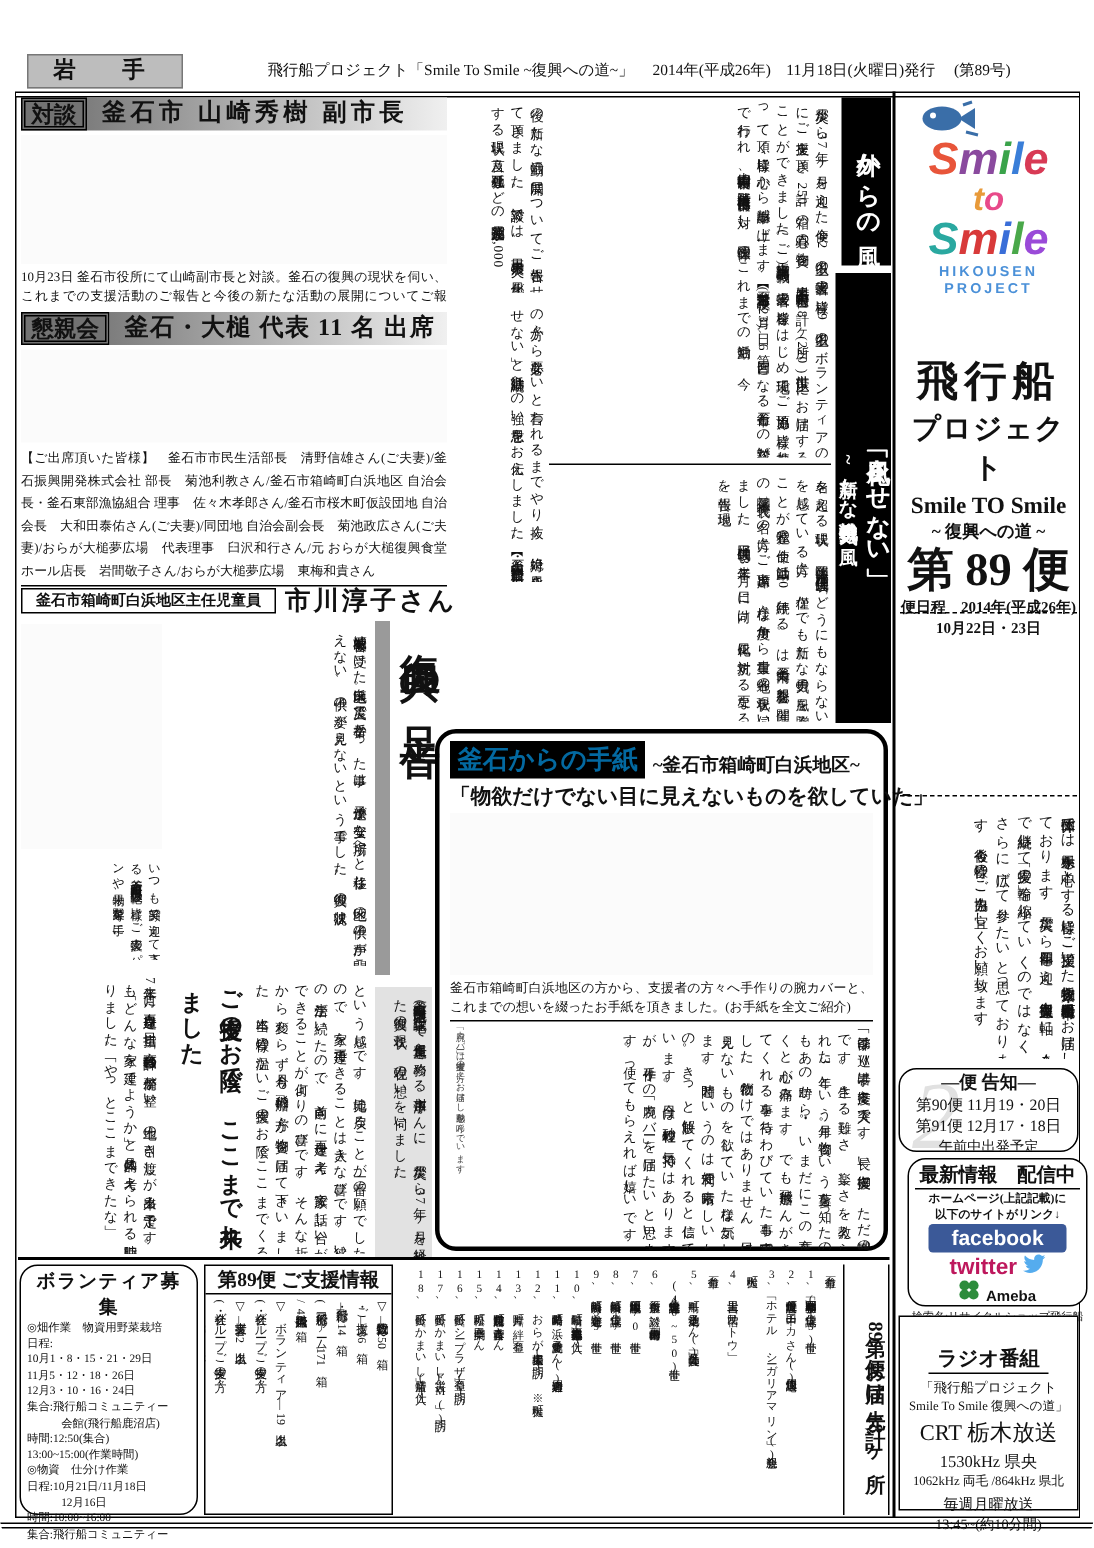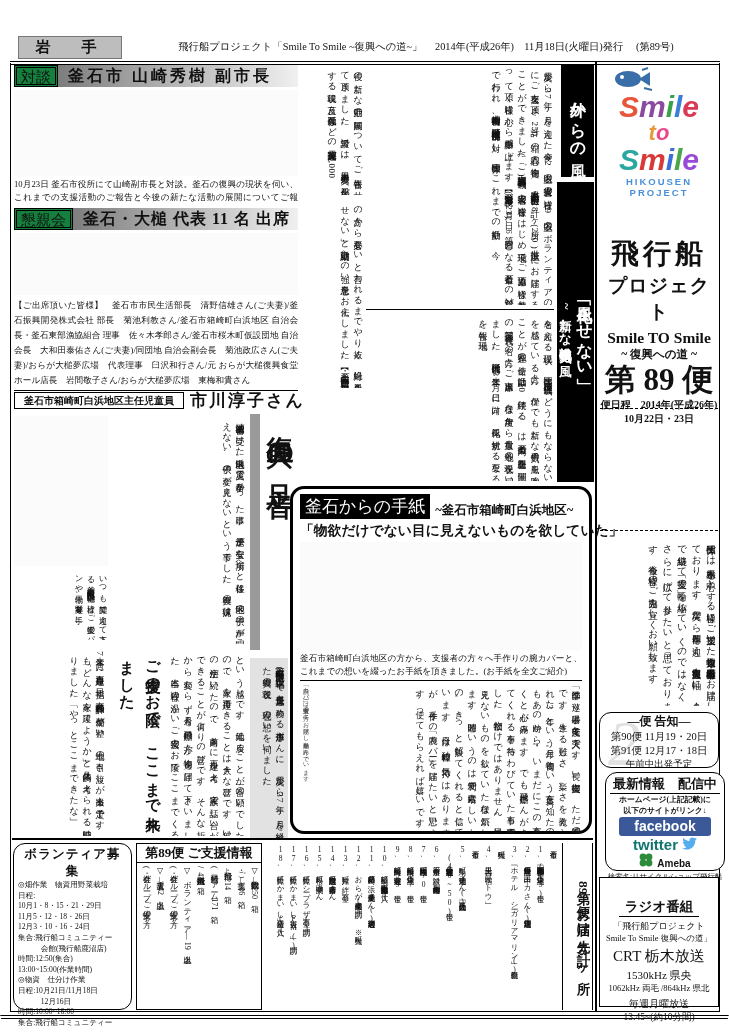--- a/index.html
+++ b/index.html
@@ -1,21 +1,21 @@
 <!DOCTYPE html>
 <html lang="ja"><head>
 <meta charset="utf-8">
 <style>
   html,body{margin:0;padding:0;background:#fff;}
   #page{position:relative;width:729px;height:1032px;background:#fff;overflow:hidden;
         font-family:"Liberation Serif","DejaVu Serif",serif;color:#111;border-radius:20px;}
   .abs{position:absolute;}
   .v{writing-mode:vertical-rl;text-orientation:mixed;}
   .body-v{font-size:9px;line-height:13px;letter-spacing:.5px;overflow:hidden;text-align:justify;}
-  .tagbox{border:3px double #000;font-weight:normal;background:#15803d;padding:0 4px;font-size:15px;line-height:19px;}
+  .tagbox{border:3px double #000;font-weight:bold;background:#737373;padding:0 4px;font-size:15px;line-height:19px;}
   .gradbar{background:linear-gradient(to right,#7d7d7d,#f0f0f0);font-weight:bold;letter-spacing:3px;
            font-size:16px;line-height:22px;padding-left:10px;white-space:nowrap;}
   .photo{background:#fbfbfb;}
   .rule{background:#000;}
   .blackbanner{background:#000;color:#fff;font-weight:bold;display:flex;align-items:center;justify-content:center;}
   .roundbox{border:1.5px solid #000;border-radius:12px;background:#fff;box-sizing:border-box;}
   .sq-box{border:1.5px solid #000;background:#fff;box-sizing:border-box;}
   .ctr{text-align:center;}
   .sans{font-family:"Liberation Sans","DejaVu Sans",sans-serif;}
   .dashed{border-top:1.5px dashed #000;height:0;}
@@ -80,21 +80,21 @@
   <div class="abs v body-v" style="left:112px;top:416px;width:134px;height:228px;">壊滅的被害を受けた白浜地区。震災で一番辛かった事は、子供達が安全な場所へと移住し、地区の子供の声が聞こえない、子供の姿が見えないという事でした。復興の状況は、</div>
   <div class="abs v body-v" style="left:14px;top:650px;width:92px;height:186px;">来年7月に自立再建を目指す「高台移転計画」の整備が整い、土地の引き渡しが出来る予定です。私達も「どんな家を建てようか」と具体的に考えられる時期に入りました。「やっとここまできたな」</div>
   <div class="abs v" style="left:110px;top:650px;width:56px;height:186px;font-weight:bold;font-size:15px;line-height:26px;">
     <span>ご支援のお陰で、</span>
     <span>ここまで来れました</span>
   </div>
   <div class="abs v body-v" style="left:170px;top:650px;width:76px;height:186px;">という感じです。地元に戻ることが一番の願いでしたので、家を再建できることは大きな喜びです。狭い仮設の生活が続いたので、前向きに再建を考え、家族で話し合いができることが何よりの喜びです。そんな折、震災当初から変わらず今月も飛行船の方々が物資を届けて下さいました。本当に皆様の温かいご支援のお陰でここまでくる事が出来たと胸が熱くなりました。本当にありがとうございます。</div>
 
   <div class="abs" style="left:290px;top:486px;width:302px;height:348px;border:3.5px solid #000;border-radius:14px;box-sizing:border-box;padding:5px 7px;">
     <div style="display:flex;align-items:flex-end;gap:5px;">
-      <span style="background:#000;color:#ffffff;font-weight:normal;font-size:17px;padding:1px 5px;">釜石からの手紙</span>
+      <span style="background:#000;color:#0369a1;font-weight:bold;font-size:17px;padding:1px 5px;">釜石からの手紙</span>
       <span style="font-weight:bold;font-size:12.5px;">~釜石市箱崎町白浜地区~</span>
     </div>
     <div style="font-weight:bold;font-size:13.8px;margin-top:3px;white-space:nowrap;">「物欲だけでない目に見えないものを欲していた」</div>
     <div class="photo" style="width:100%;height:108px;margin-top:2px;"></div>
     <div class="small-cap" style="margin-top:2px;height:26px;overflow:hidden;">釜石市箱崎町白浜地区の方から、支援者の方々へ手作りの腕カバーと、これまでの想いを綴ったお手紙を頂きました。(お手紙を全文ご紹介)</div>
     <div style="border-top:1px solid #000;margin:2px 0;"></div>
     <div style="position:relative;height:150px;">
       <div class="v body-v" style="position:absolute;right:0;top:0;width:272px;height:150px;">「季節は巡り岩手は冬支度に突入です。長い御支援に、ただ感謝の一言です。生きる難しさ、楽しさを教えられた3年という年月。物資という言葉を知ったのもあの時から・・。いまだにこの言葉を聞くと心が痛みます。でも飛行船さんがきてくれる事を待ちわびていた事も事実でした。物欲だけではありません。目に見えないものを欲していた様な気がします。時間というのは便利で素晴らしいもの。きっと解決してくれると信じています。今日は砂粒程の気持ではありますが、手作りの「腕カバー」を届けたいと思います。使ってもらえれば嬉しいです。」</div>
       <div class="v" style="position:absolute;left:0;top:0;width:10px;height:150px;font-size:6px;color:#444;overflow:hidden;">「腕カバー」は支援者の方々にお届けし感動を呼んでいます</div>
     </div>
@@ -202,21 +202,21 @@
     <div style="position:relative;font-size:10.5px;">第91便 12月17・18日</div>
     <div style="position:relative;font-size:9.5px;">午前中出発予定</div>
   </div>
 
   <div class="abs roundbox ctr" style="left:605px;top:772px;width:120px;height:99px;padding-top:1px;">
     <div style="font-weight:bold;font-size:13px;border-bottom:1.5px solid #000;display:inline-block;padding:0 3px;">最新情報　配信中</div>
     <div style="font-weight:bold;font-size:7.8px;">ホームページ(上記記載)に</div>
     <div style="font-weight:bold;font-size:7.8px;">以下のサイトがリンク↓</div>
     <div class="sans" style="background:#3b5998;color:#fff;font-weight:bold;font-size:14px;width:92px;margin:1px auto;border-radius:3px;line-height:19px;">facebook</div>
     <div style="line-height:16px;">
-      <span class="sans" style="color:#0f766e;font-weight:bold;font-size:15px;">twitter</span>
+      <span class="sans" style="color:#be185d;font-weight:bold;font-size:15px;">twitter</span>
       <svg width="15" height="13" viewBox="0 0 16 13">
           <path d="M16 1.5c-.6.3-1.2.4-1.9.5.7-.4 1.2-1 1.4-1.8-.6.4-1.3.6-2.1.8C12.8.4 12 0 11.1 0 9.3 0 7.9 1.4 7.9 3.2c0 .3 0 .5.1.7C5.3 3.8 3 2.5 1.4.7c-.3.5-.4 1-.4 1.6 0 1.1.6 2.1 1.4 2.7-.5 0-1-.2-1.5-.4C.9 6.2 2 7.4 3.4 7.7c-.5.1-1 .2-1.5.1.4 1.3 1.6 2.2 3 2.3-1.1.9-2.5 1.4-4 1.4H0c1.4.9 3.1 1.5 4.9 1.5 6 0 9.2-5 9.2-9.2v-.4c.7-.5 1.3-1.1 1.9-1.9z" fill="#55acee"></path>
         </svg>
     </div>
     <div style="line-height:17px;">
       <svg width="14" height="14" viewBox="0 0 14 14">
           <circle cx="4" cy="4" r="3.4" fill="#2d8c3c"></circle>
           <circle cx="10" cy="4" r="3.4" fill="#2d8c3c"></circle>
           <circle cx="4" cy="10" r="3.4" fill="#2d8c3c"></circle>
           <circle cx="10" cy="10" r="3.4" fill="#2d8c3c"></circle>

